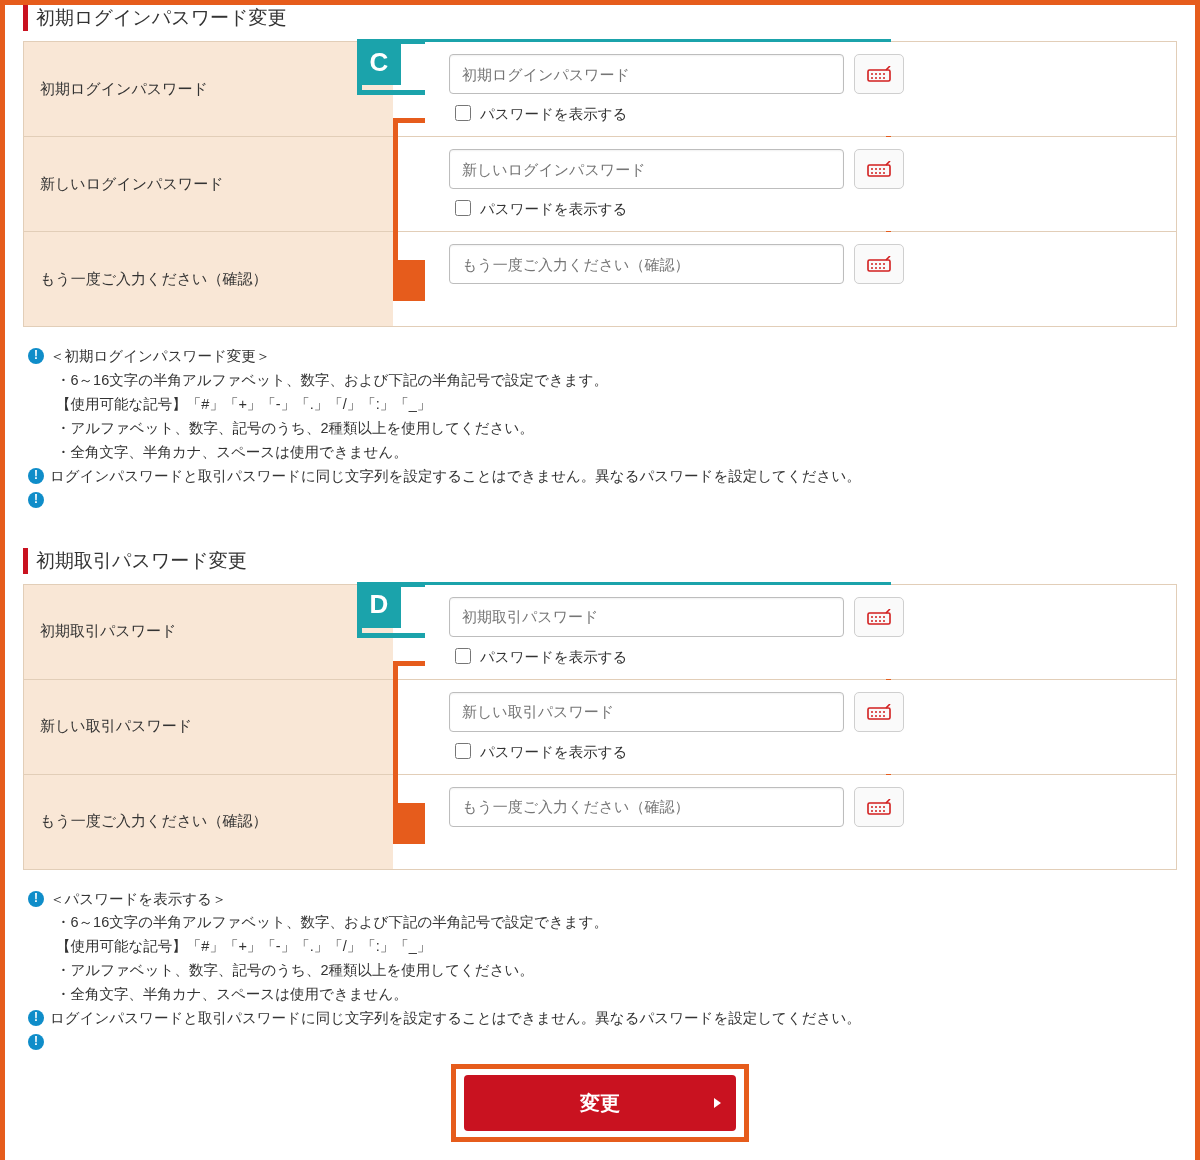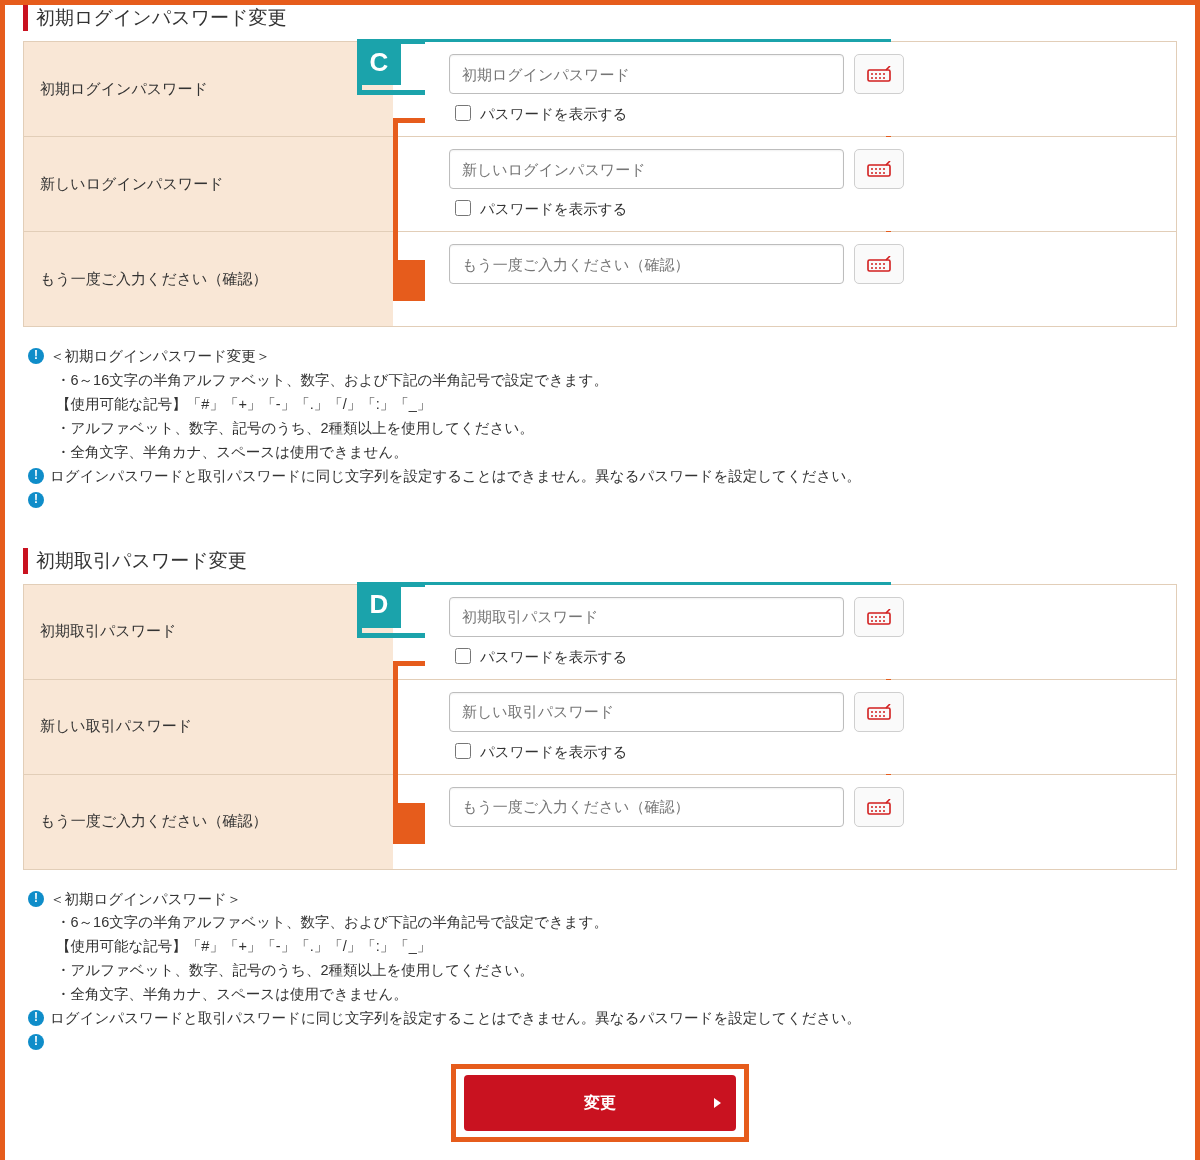--- a/index.html
+++ b/index.html
@@ -141,21 +141,21 @@
     width: 298px;
     margin-left:auto; margin-right:auto;
     border: 5px solid #e65c1c;
   }
   .submit-btn {
     position:relative;
     width: 272px;
     height: 56px;
     background:#c91220;
     color:#fff;
-    font-size:16px;
+    font-size:20px;
     font-weight:bold;
     border:none;
     border-radius:4px;
     cursor:pointer;
     display:flex;
     align-items:center;
     justify-content:center;
   }
   .submit-btn .tri {
     position:absolute;
@@ -366,21 +366,21 @@
               </svg>
           </button>
         </div>
       </div>
     </div>
   </div>
 
   <div class="notes" style="margin-bottom:10px;">
     <div class="note-line">
         <span class="info-icon">!</span>
-        <span>＜初期ログインパスワード＞</span>
+        <span>＜パスワードを表示する＞</span>
       </div>
     <div class="note-sub">・6～16文字の半角アルファベット、数字、および下記の半角記号で設定できます。</div>
     <div class="note-sub">【使用可能な記号】「#」「+」「-」「.」「/」「:」「_」</div>
     <div class="note-sub">・アルファベット、数字、記号のうち、2種類以上を使用してください。</div>
     <div class="note-sub">・全角文字、半角カナ、スペースは使用できません。</div>
     <div class="note-line">
         <span class="info-icon">!</span>
         <span>ログインパスワードと取引パスワードに同じ文字列を設定することはできません。異なるパスワードを設定してください。</span>
       </div>
     <div class="note-line">

